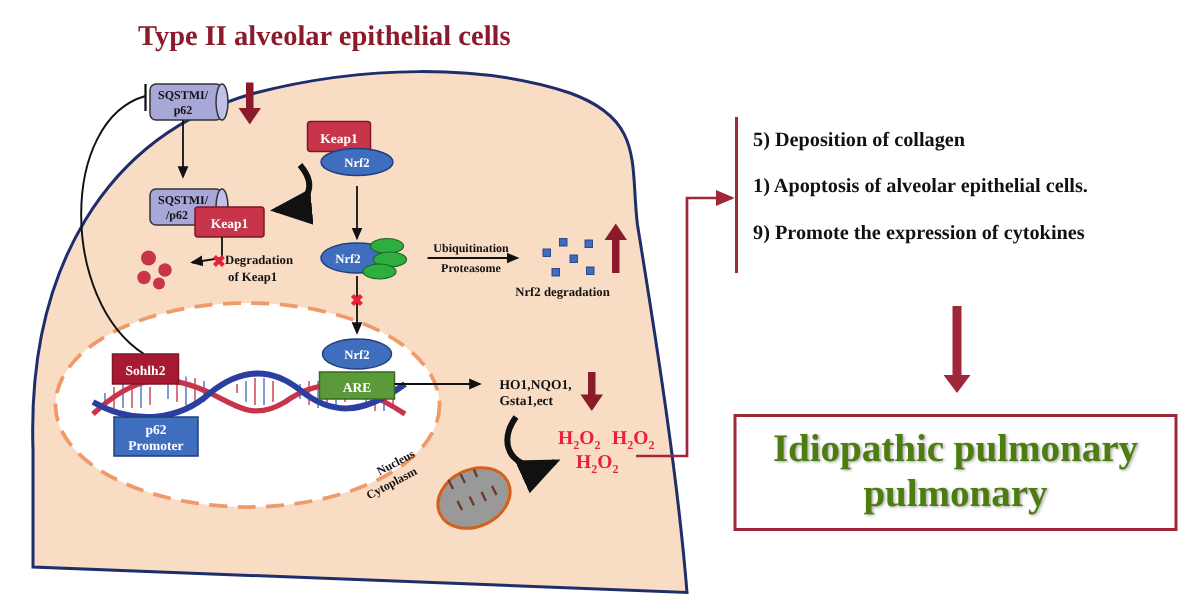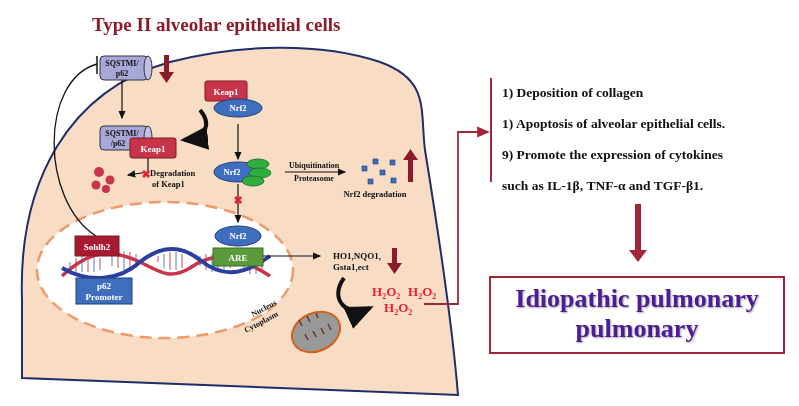--- a/index.html
+++ b/index.html
@@ -4,21 +4,21 @@
 <style>
   html, body { margin: 0; padding: 0; background: #ffffff; }
   body { width: 799px; height: 406px; position: relative; overflow: hidden;
          font-family: "Liberation Serif", "DejaVu Serif", serif; }
   svg { position: absolute; left: 0; top: 0; }
   .t { font-family: "Liberation Serif", "DejaVu Serif", serif; font-weight: bold; }
   .title { position: absolute; left: 92px; top: 14px; font-size: 19px; color: #8b1a2b; font-weight: bold; white-space: nowrap; }
   .list { position: absolute; left: 502px; top: 77px; font-size: 13.5px; font-weight: bold; color: #111; line-height: 31px; }
   .list div { white-space: nowrap; }
   .ipf { position: absolute; left: 489px; top: 276px; width: 296px; height: 78px; border: 2px solid #a0263a;
-         box-sizing: border-box; text-align: center; color: #4c1d95; font-weight: bold; font-size: 26px; line-height: 30px;
+         box-sizing: border-box; text-align: center; color: #4d7c0f; font-weight: bold; font-size: 26px; line-height: 30px;
          padding-top: 6px; text-shadow: 1px 1px 2px rgba(0,0,0,0.35); background: #fff; }
 </style>
 </head>
 <body>
 
 <svg width="799" height="406" viewBox="0 0 799 406">
   <defs>
     <marker id="ah" markerWidth="8" markerHeight="8" refX="6" refY="4" orient="auto">
       <path d="M0,1 L7,4 L0,7 Z" fill="#111"></path>
     </marker>
@@ -197,22 +197,21 @@
 
   <g>
     <rect x="635" y="204" width="6" height="48" fill="#a0263a"></rect>
     <path d="M629,250 L647,250 L638,262 Z" fill="#a0263a"></path>
   </g>
 </svg>
 
 <div class="title">Type II alveolar  epithelial cells</div>
 
 <div class="list">
-  <div>1) Deposition of collagen</div>
+  <div>5) Deposition of collagen</div>
   <div>1) Apoptosis of alveolar epithelial cells.</div>
   <div>9) Promote the expression of cytokines</div>
-  <div>such as IL-1β, TNF-α and TGF-β1.</div>
 </div>
 
 <div class="ipf">
   <div>Idiopathic pulmonary</div>
   <div>pulmonary</div>
 </div>
 
 </body></html>

